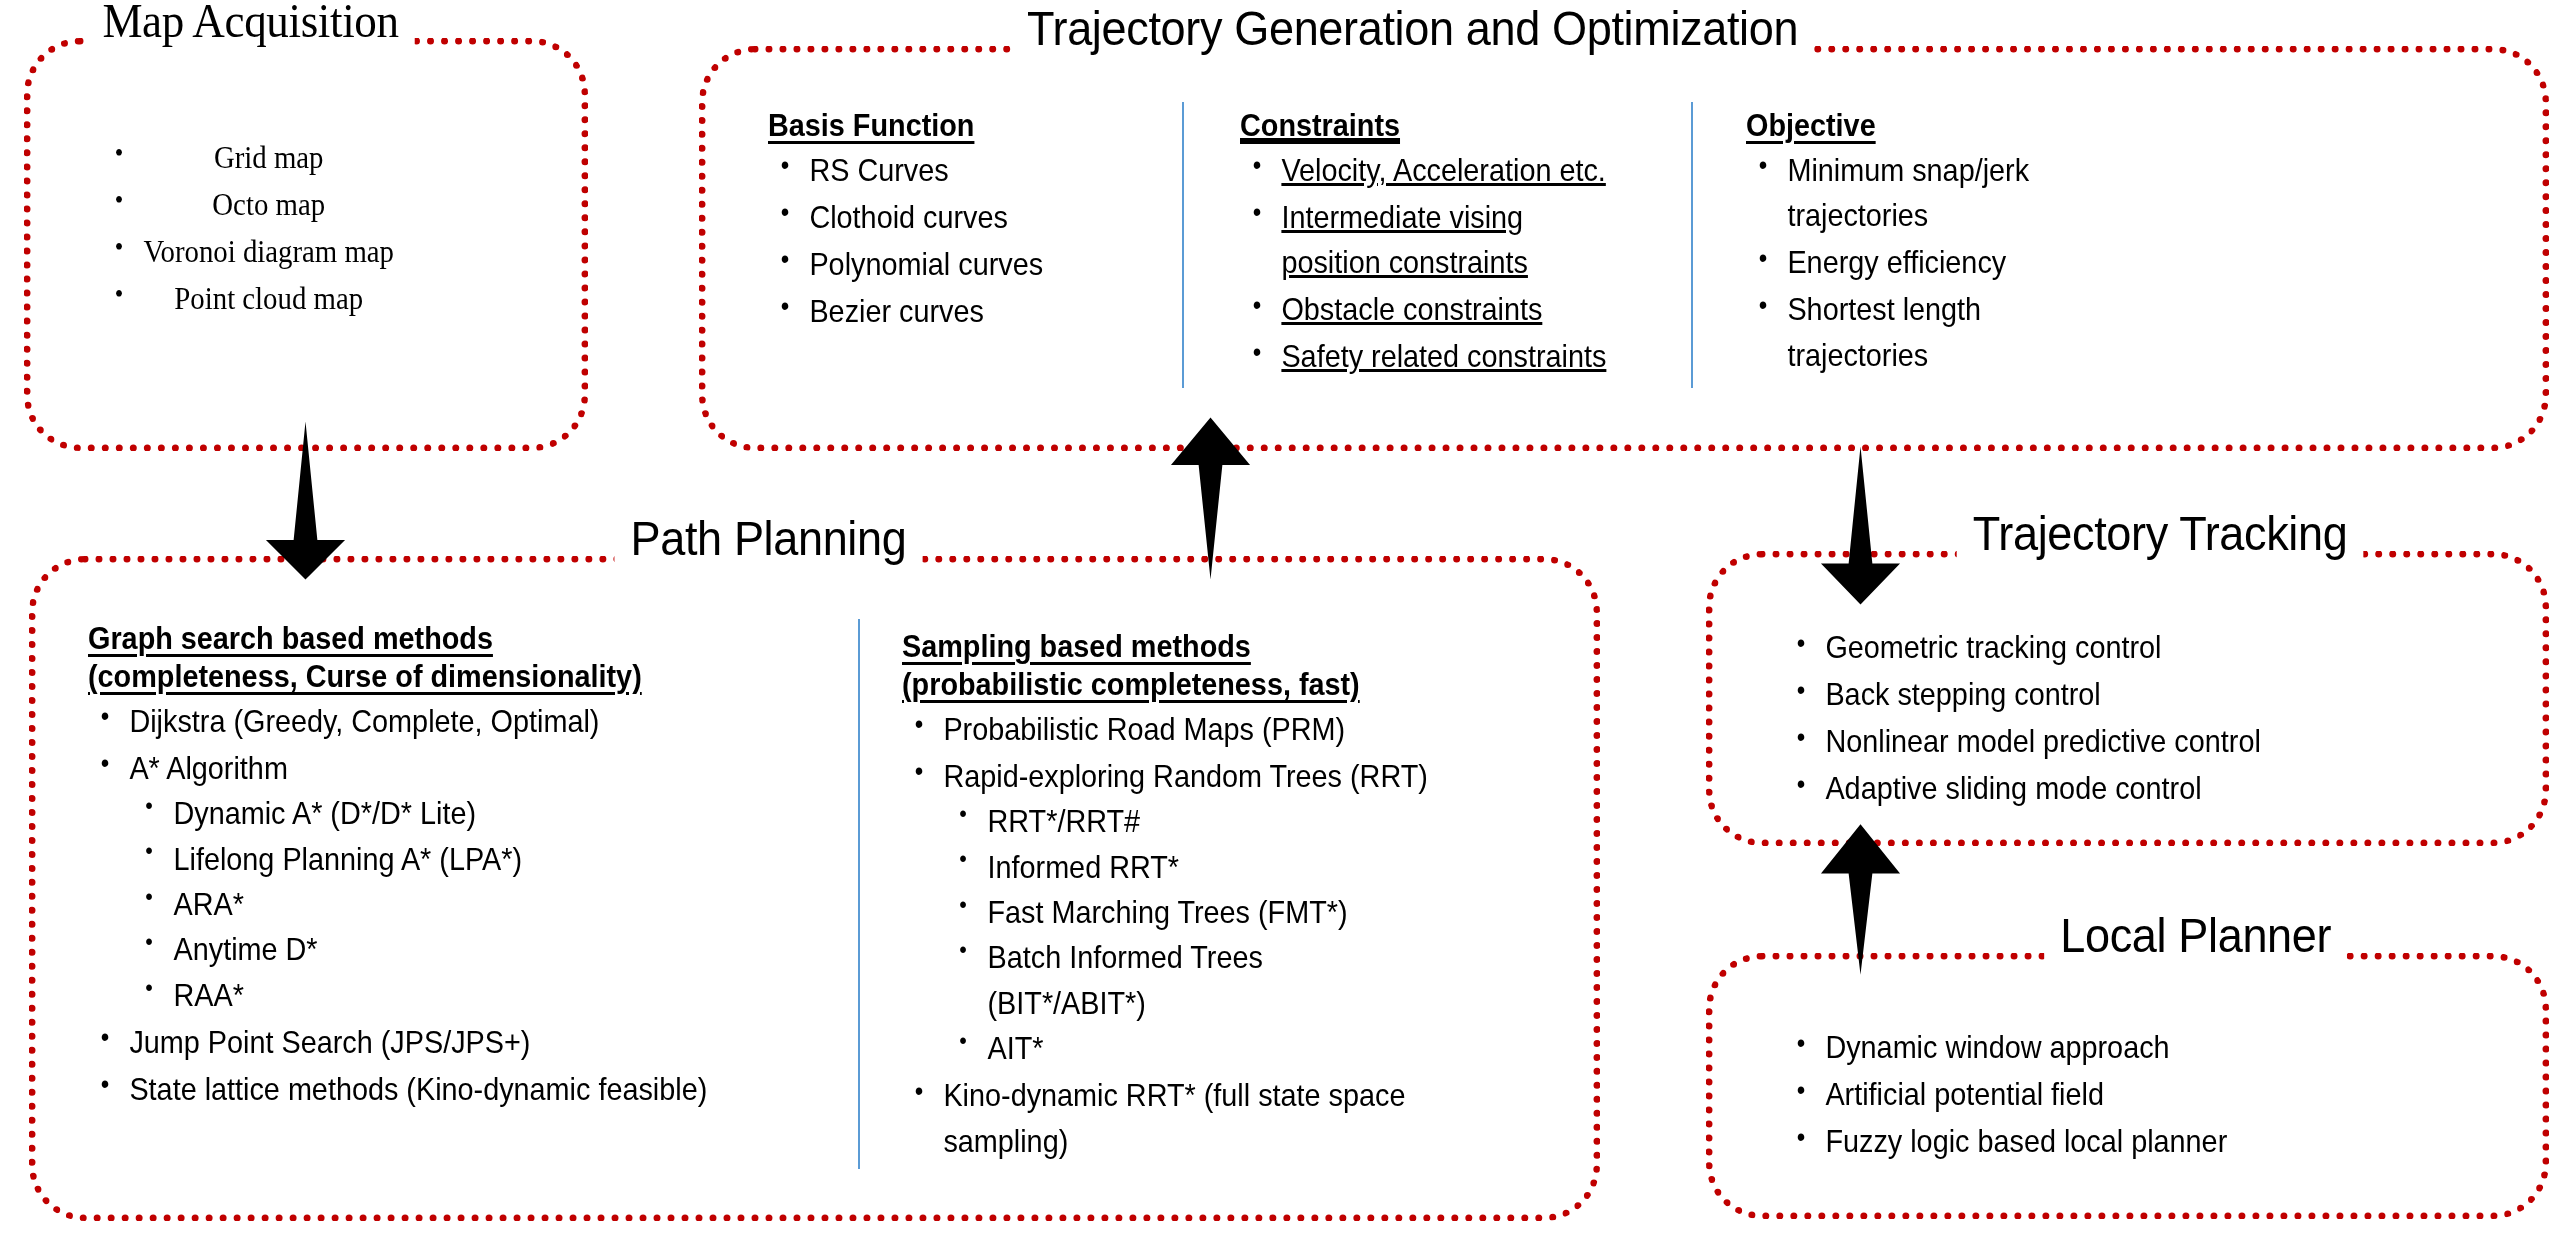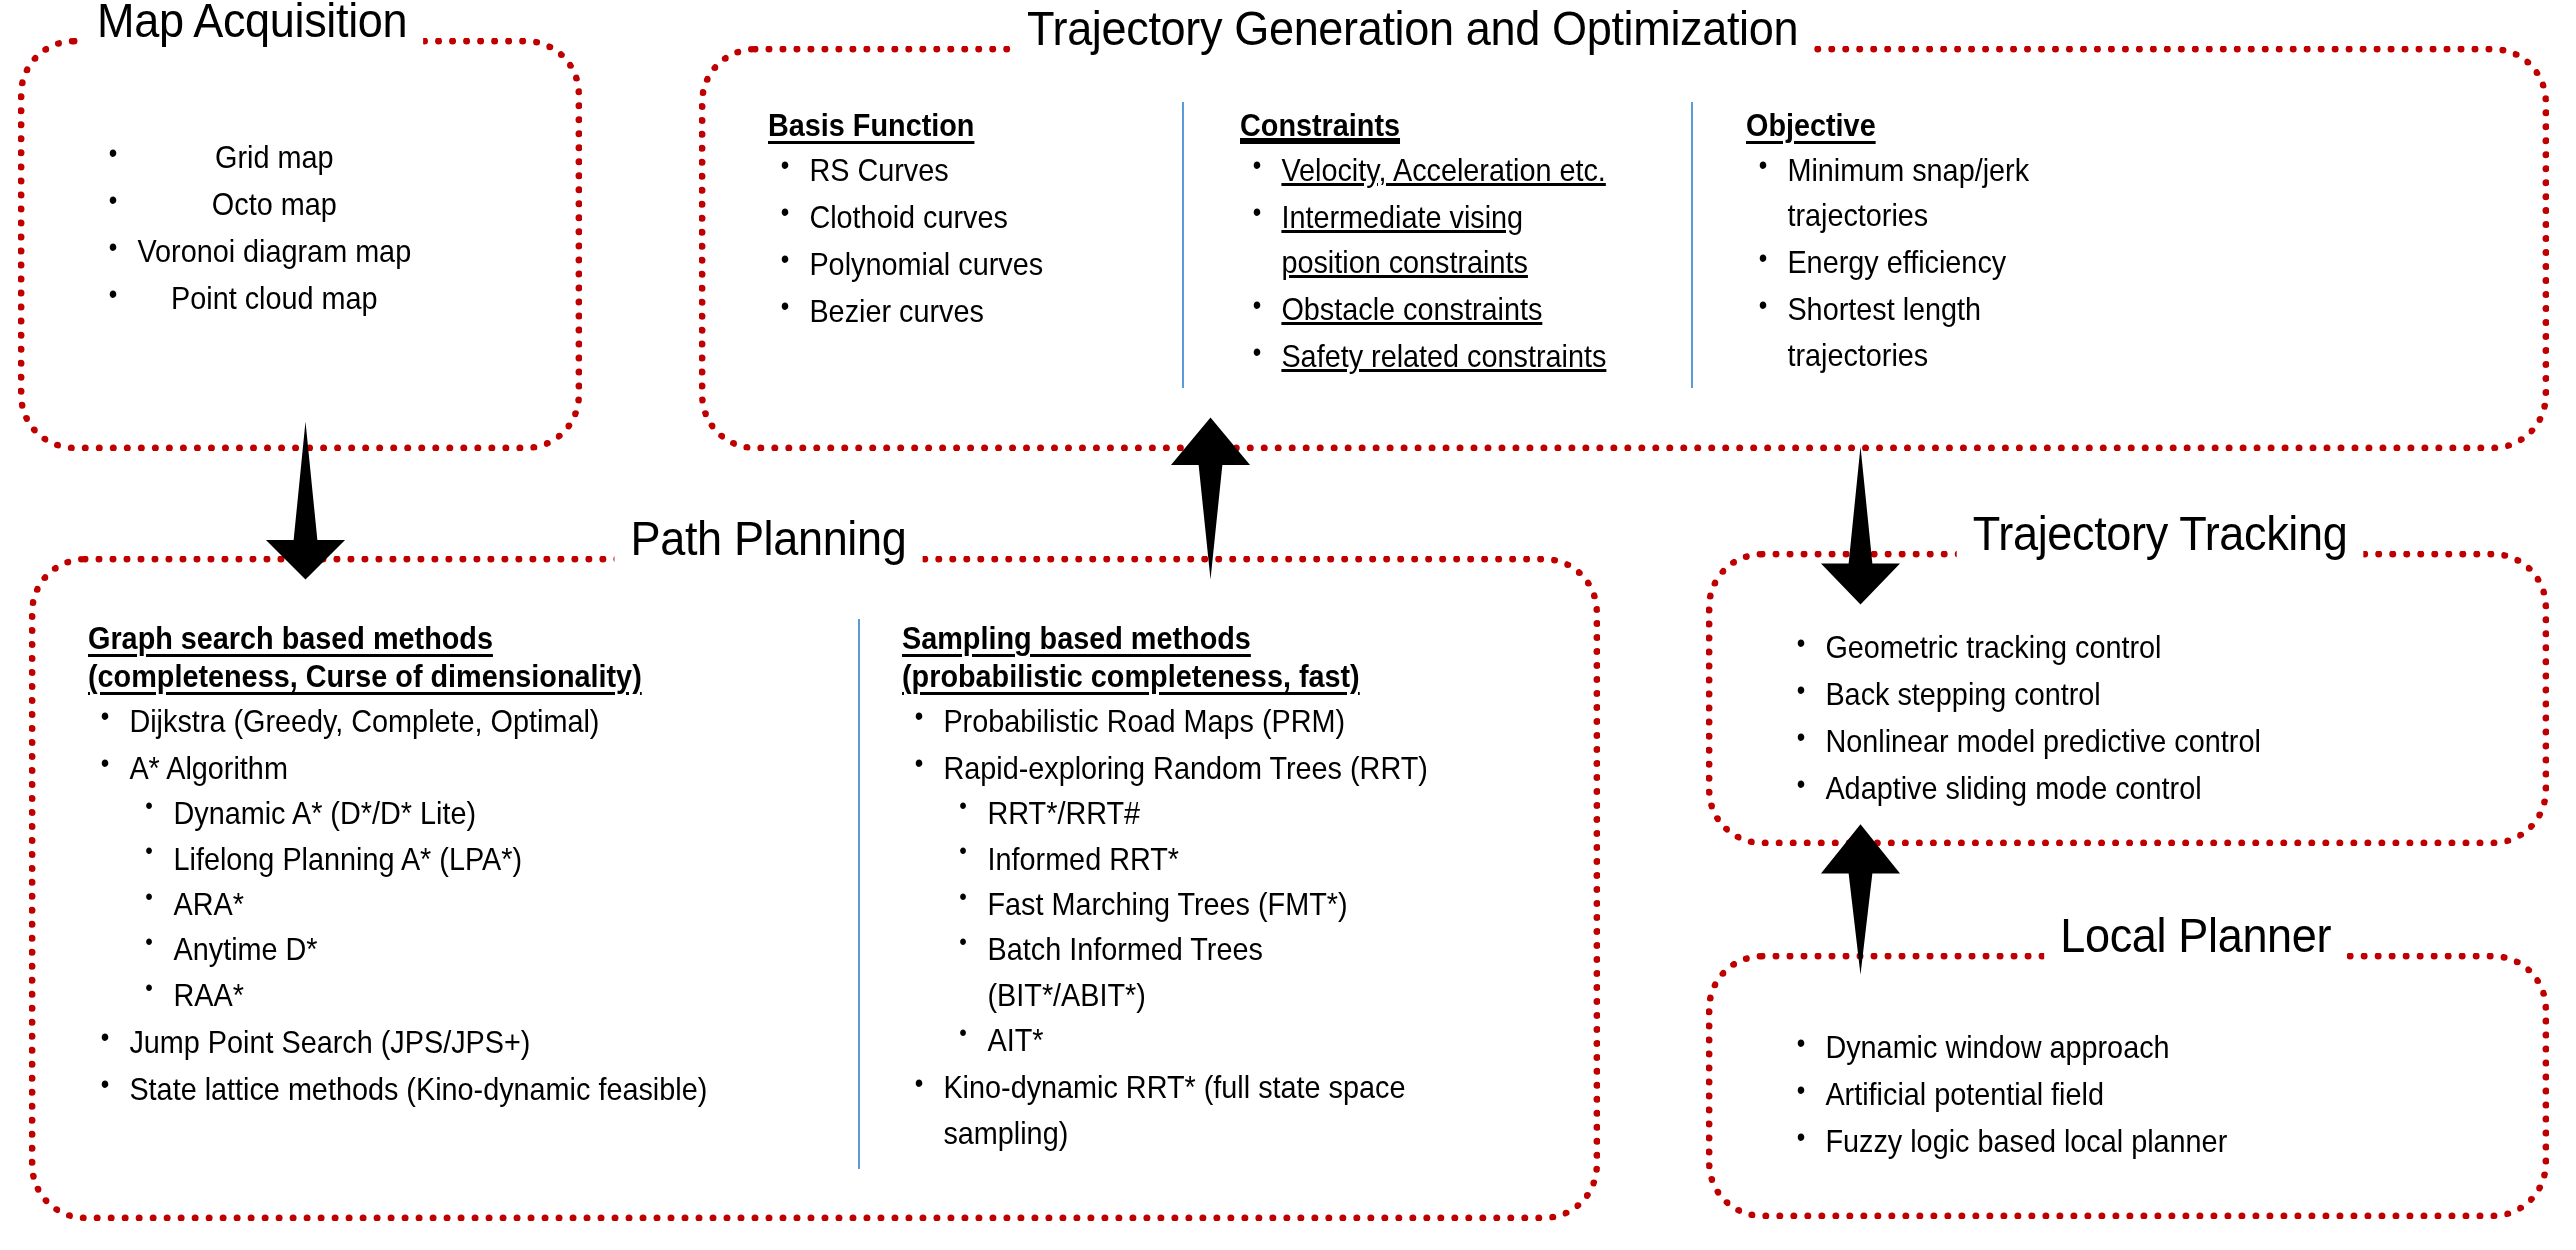--- a/index.html
+++ b/index.html
@@ -28,21 +28,21 @@
   ul.lvl2>li{position:relative;padding-left:49px;font-size:32px;line-height:1.42;}
   ul.lvl2>li:before{content:"\2022";position:absolute;left:17.5px;top:-2.4px;font-size:24px;}
 
   
   .arrow{position:absolute;}
   .arrow svg{display:block;}
 </style>
 </head>
 <body>
 
-<div class="box" style="left:18px;top:38px;width:564px;height:413px;">
+<div class="box" style="left:24px;top:38px;width:564px;height:413px;font-family:Liberation Serif, serif;">
   <div class="box-title" style="left:41px;">Map Acquisition</div>
   <ul class="lvl1" style="position:absolute;left:71px;top:87px;text-align:center;">
     <li>Grid map</li>
     <li>Octo map</li>
     <li>Voronoi diagram map</li>
     <li>Point cloud map</li>
   </ul>
 </div>
 
 <div class="box" style="left:699px;top:46px;width:1850px;height:405px;">
@@ -99,21 +99,21 @@
           <li>ARA*</li>
           <li>Anytime D*</li>
           <li>RAA*</li>
         </ul>
       </li>
       <li>Jump Point Search (JPS/JPS+)</li>
       <li style="max-width:659px;">State lattice methods (Kino-dynamic feasible)</li>
     </ul>
   </div>
 
-  <div class="col" style="position:absolute;left:866px;top:57px;width:683px;">
+  <div class="col" style="position:absolute;left:866px;top:65px;width:683px;">
     <div class="hdr">Sampling based methods</div>
     <div class="hdr">(probabilistic completeness, fast)</div>
     <ul class="lvl1">
       <li>Probabilistic Road Maps (PRM)</li>
       <li>
         <span>Rapid-exploring Random Trees (RRT)</span>
         <ul class="lvl2">
           <li>RRT*/RRT#</li>
           <li>Informed RRT*</li>
           <li>Fast Marching Trees (FMT*)</li>

